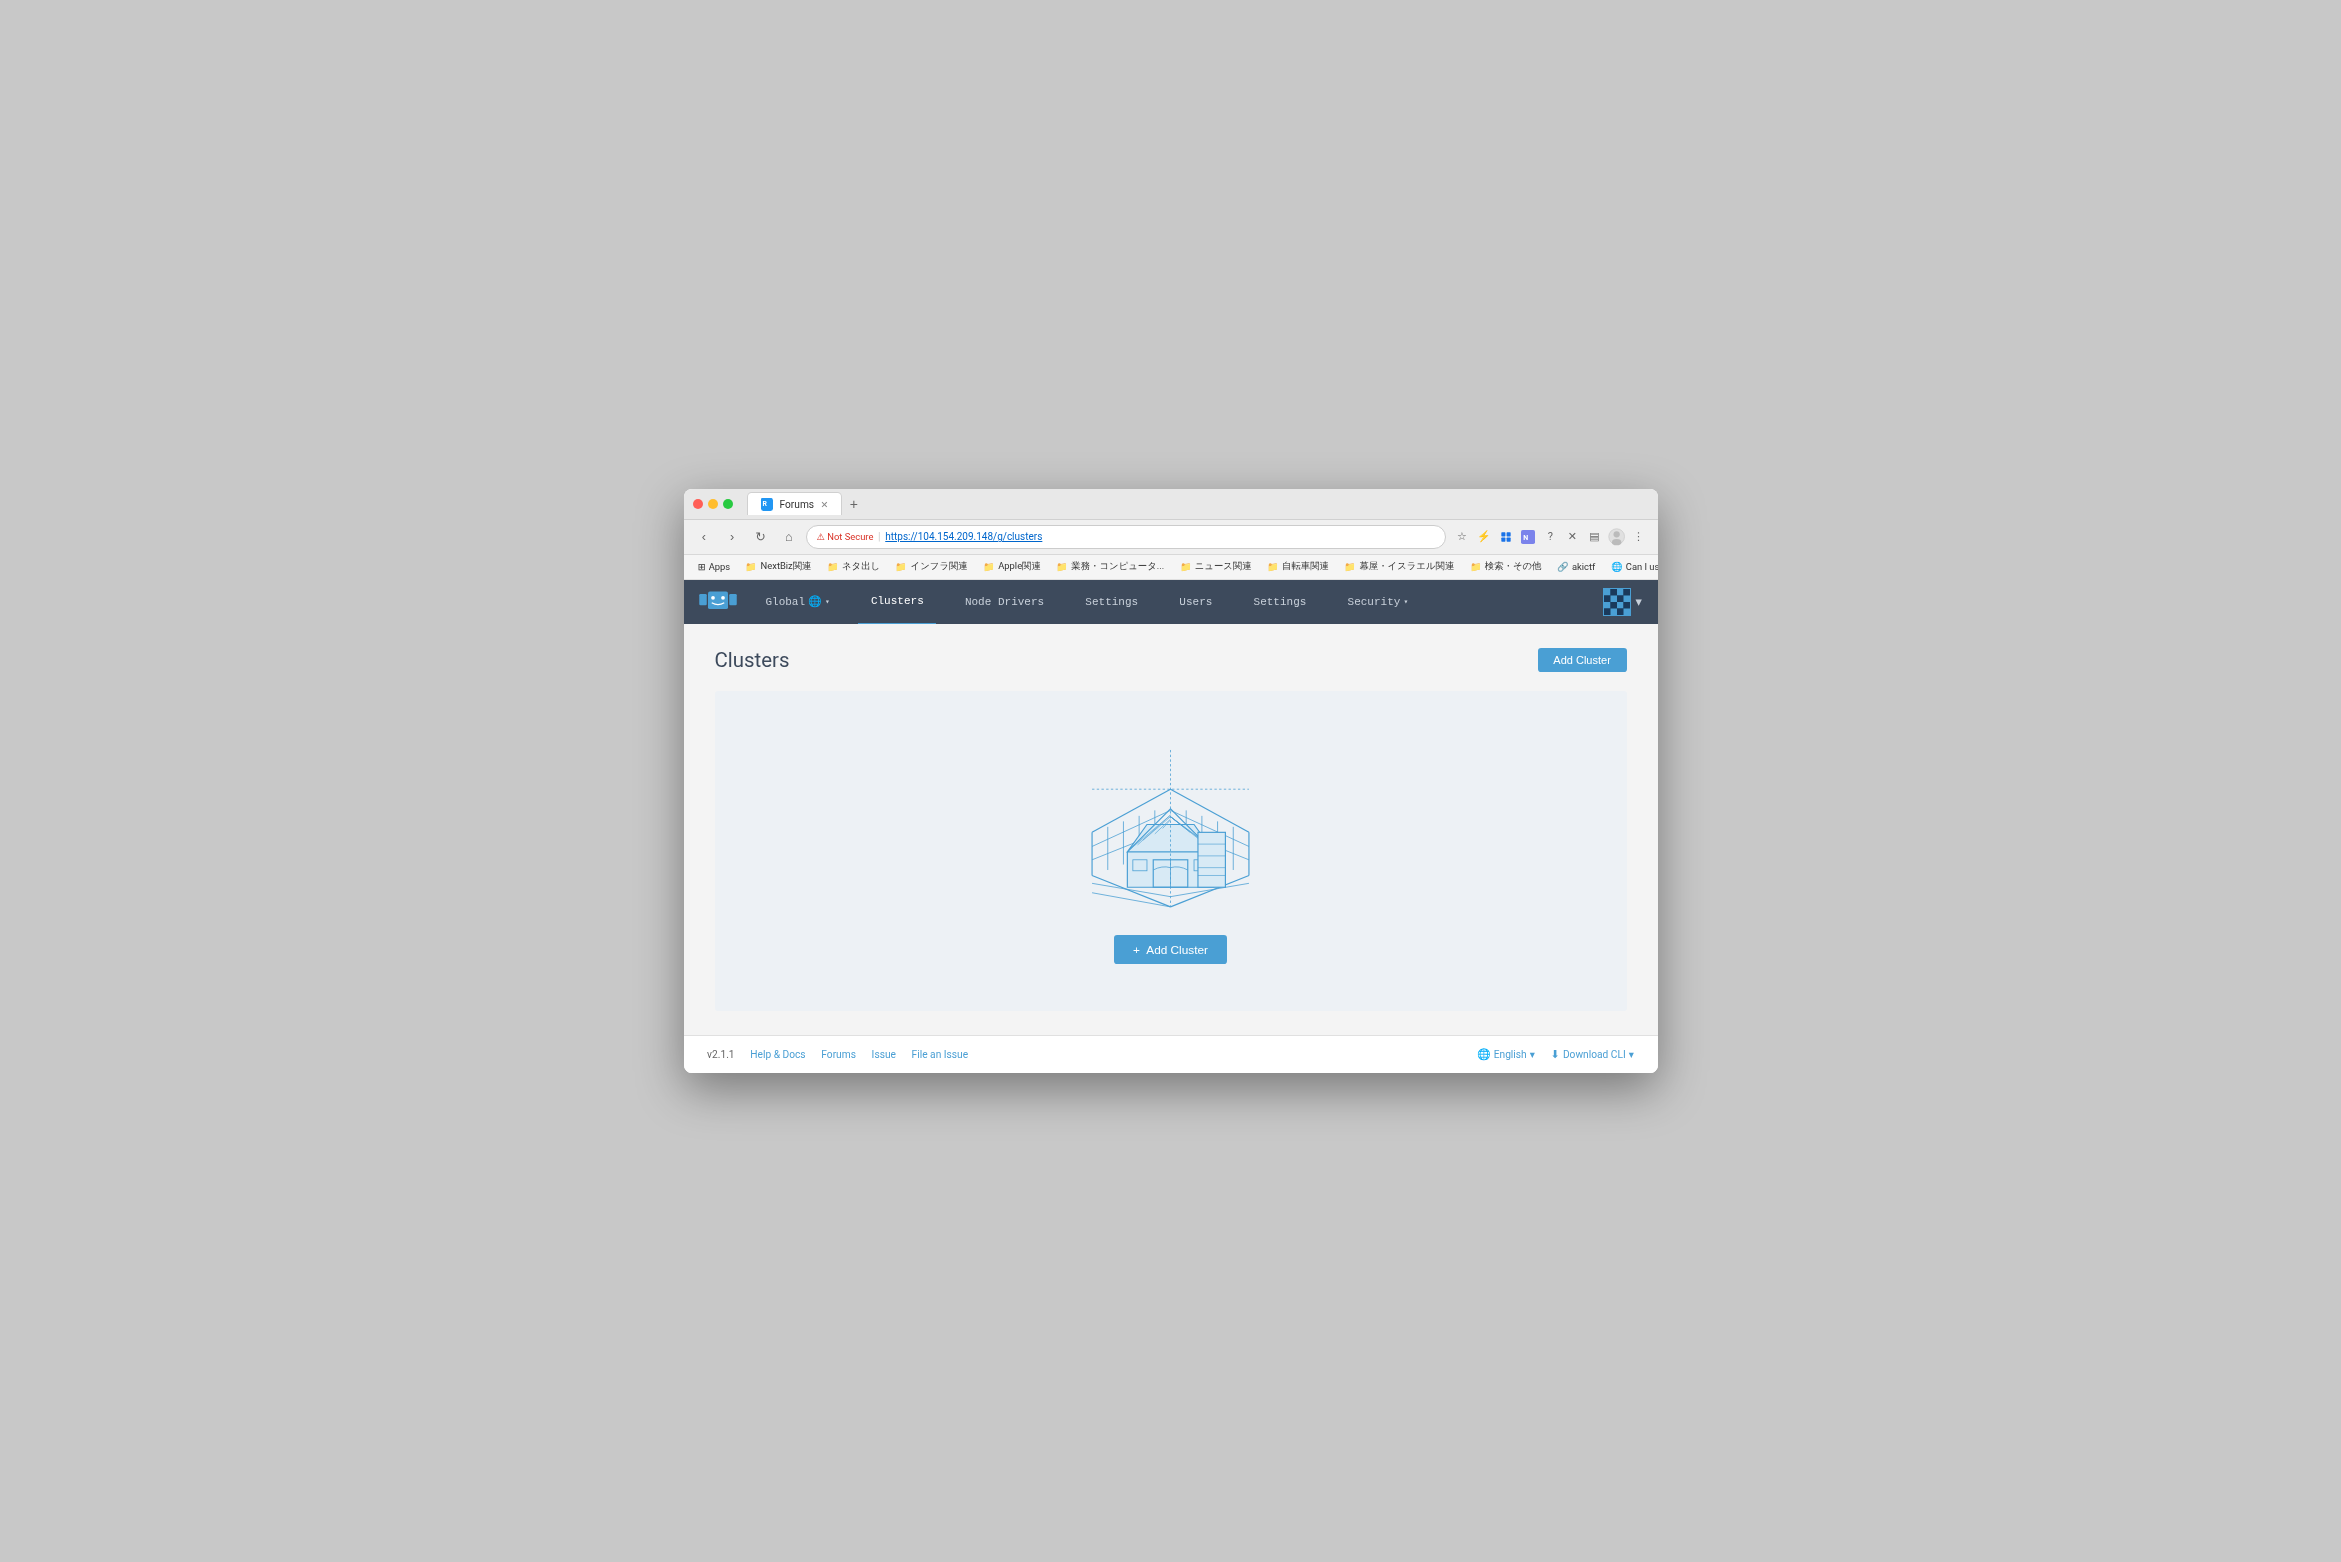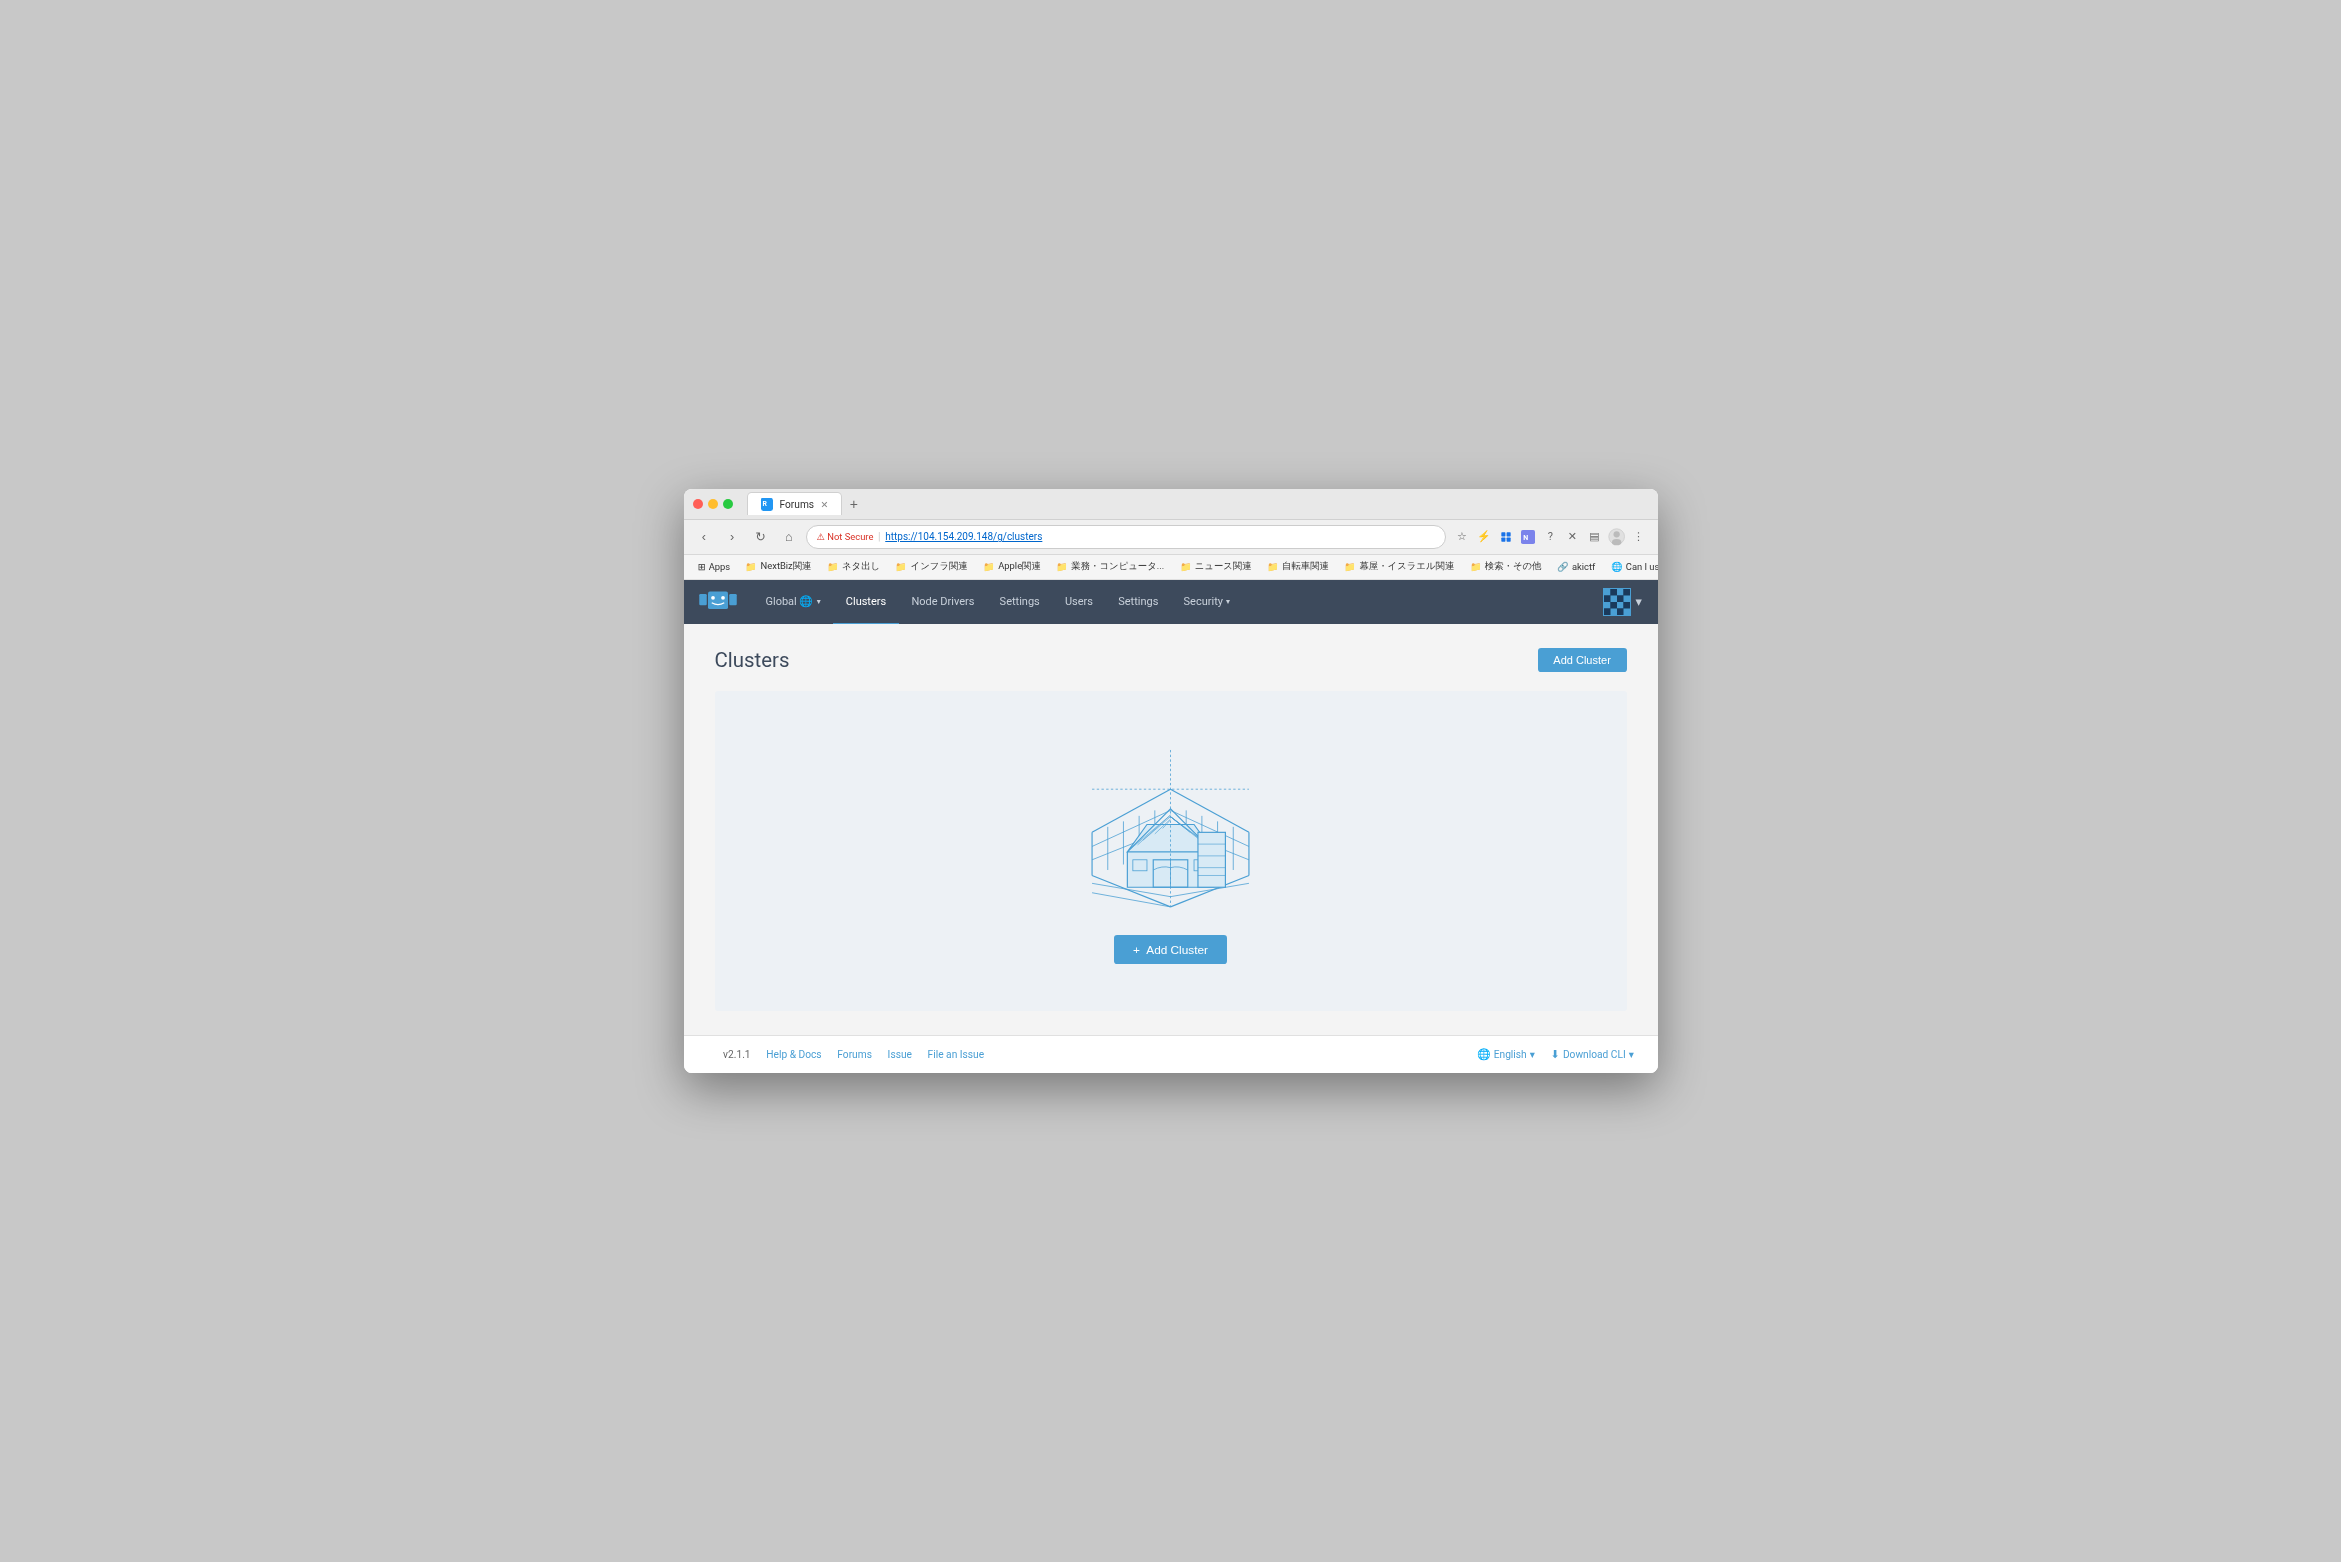--- a/index.html
+++ b/index.html
@@ -187,22 +187,23 @@
       align-items: center;
       margin-right: 15.7px;
     }
     .brand-logo svg {
       width: 38px;
       height: 25px;
     }
     .nav-menu {
       display: flex;
       align-items: flex-start;
-      gap: 0;
+      gap: 16px;
       flex: 1;
+      font-family: Liberation Mono, monospace;
     }
     .nav-item {
       color: #c8d0da;
       padding: 0 12.6px;
       height: 44px;
       display: flex;
       align-items: center;
       font-size: 11px;
       cursor: pointer;
       gap: 3.1px;
@@ -295,21 +296,20 @@
       display: flex;
       align-items: center;
       padding: 0 23.6px;
       font-size: 10.2px;
       color: #4a9fd4;
     }
     .footer-links {
       display: flex;
       gap: 15.7px;
       align-items: center;
-      margin-left: 16px;
     }
     .footer-link {
       color: #4a9fd4;
       text-decoration: none;
       cursor: pointer;
     }
     .footer-version {
       color: #666;
     }
     .footer-right {

